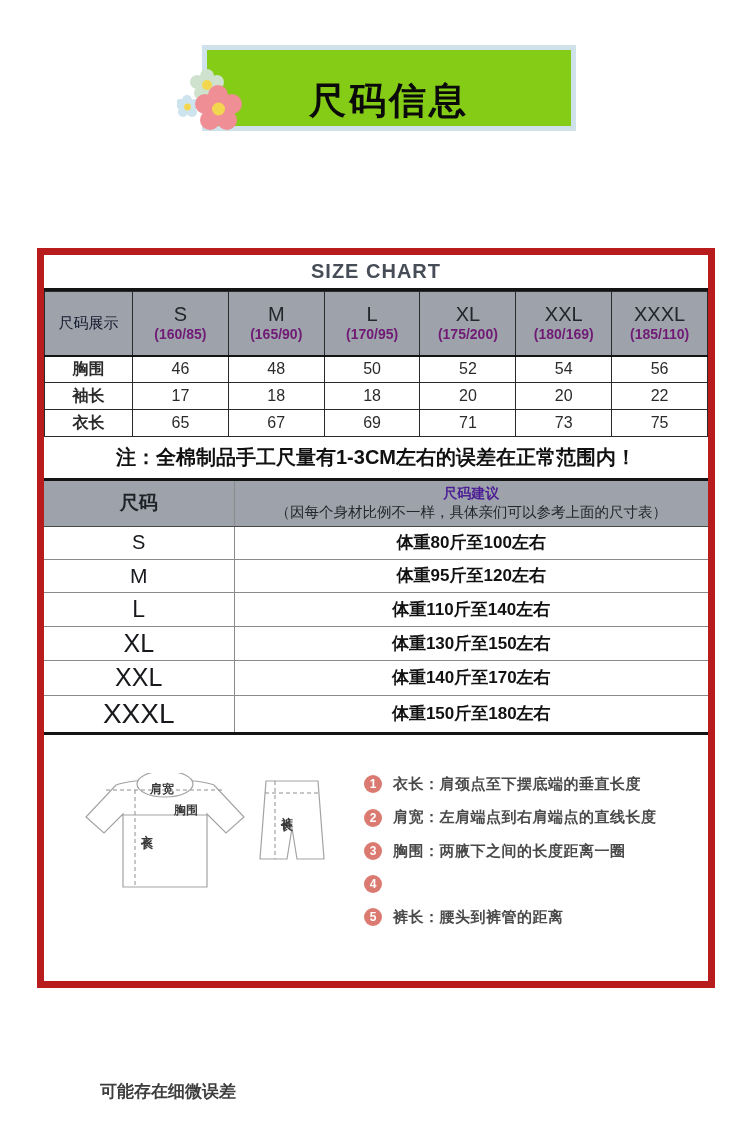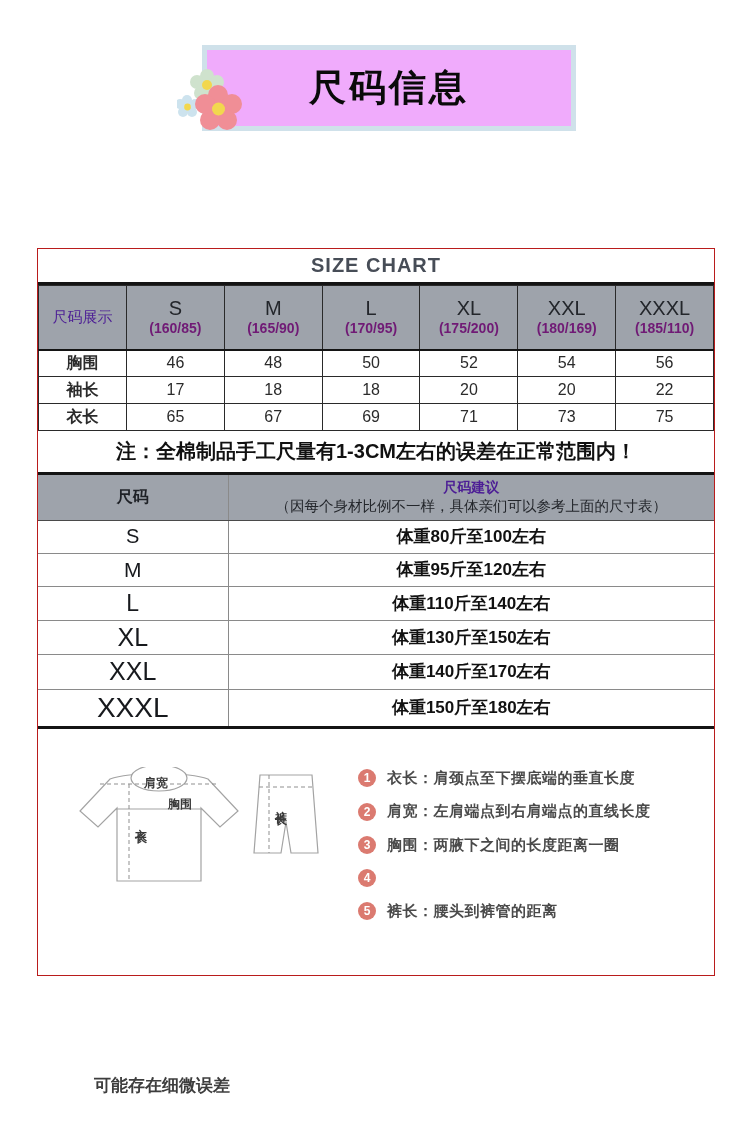--- a/index.html
+++ b/index.html
@@ -6,62 +6,62 @@
   html,body { background:#ffffff; }
   body {
     width:750px; height:1144px; position:relative;
     font-family:"Liberation Sans", sans-serif;
     color:#2b2b2b;
   }
 
   
   .title-box {
     position:absolute; left:202px; top:45px; width:374px; height:86px;
-    border:5px solid #cfe1ea; background:#f0abfc;
-    display:flex; align-items:center; justify-content:center;
+    border:5px solid #cfe1ea; background:#84cc16;
+    display:flex; align-items:flex-end; justify-content:center;
   }
   .title-box h1 { font-size:37px; font-weight:bold; color:#0a0a0a; letter-spacing:3px; }
   .flowers { position:absolute; left:-30px; top:12px; width:70px; height:70px; }
 
   
   .sheet {
     position:absolute; left:37px; top:248px; width:678px;
-    border:1px solid #b91c1c; background:#fff;
+    border:7px solid #b91c1c; background:#fff;
   }
 
   .sc-title {
     height:36px; display:flex; align-items:center; justify-content:center;
     font-size:20px; font-weight:bold; color:#474d57; letter-spacing:1px;
     border-bottom:3px solid #141414;
   }
 
   table { border-collapse:collapse; width:100%; table-layout:fixed; }
   td { text-align:center; vertical-align:middle; }
 
   
   .t1 td { border:1px solid #2a2a2a; }
   .t1 .head td { background:#9ea3ab; height:64px; border-bottom:2px solid #141414; }
-  .t1 .corner { font-size:15px; color:#4c1d95; }
+  .t1 .corner { font-size:15px; color:#0f172a; }
   .size-letter { font-size:20px; color:#23262b; line-height:22px; }
   .size-spec { font-size:14px; color:#701a75; line-height:18px;font-weight:bold; }
   .t1 .mrow td { height:27px; font-size:16px; }
   .t1 .mrow .rlabel { font-weight:bold; font-size:16px; }
 
   .note-row {
     height:44px; display:flex; align-items:center; justify-content:center;
     font-size:20px; font-weight:bold; color:#111;
     border-bottom:3px solid #141414;
     text-align:center;
   }
 
   
   .t2 td { border-bottom:1px solid #8a8a8a; }
   .t2 td.c1 { width:190px; border-right:1px solid #8a8a8a; }
   .t2 .head td { background:#9ea3ab; height:45px; border-bottom:1px solid #4a4a4a; }
-  .t2 .head .h1 { font-size:16px; font-weight:bold; color:#1e2126; }
+  .t2 .head .h1 { font-size:19px; font-weight:bold; color:#1e2126; }
   .h2a { font-size:14px; font-weight:bold; color:#4c1d95; line-height:19px; }
   .h2b { font-size:14.5px; color:#23262b; line-height:19px; }
   .t2 .frow .sz { color:#17191d; }
   .t2 .frow .wt { font-size:17px; font-weight:bold; color:#111; }
   .sz0{font-size:20px;} .sz1{font-size:21px;} .sz2{font-size:23px;}
   .sz3{font-size:25px;} .sz4{font-size:25px;} .sz5{font-size:28px;}
   .rh0{height:33px;} .rh1{height:33px;} .rh2{height:34px;}
   .rh3{height:34px;} .rh4{height:35px;} .rh5{height:38px;}
   .t2 tr:last-child td { border-bottom:3px solid #141414; }
 

